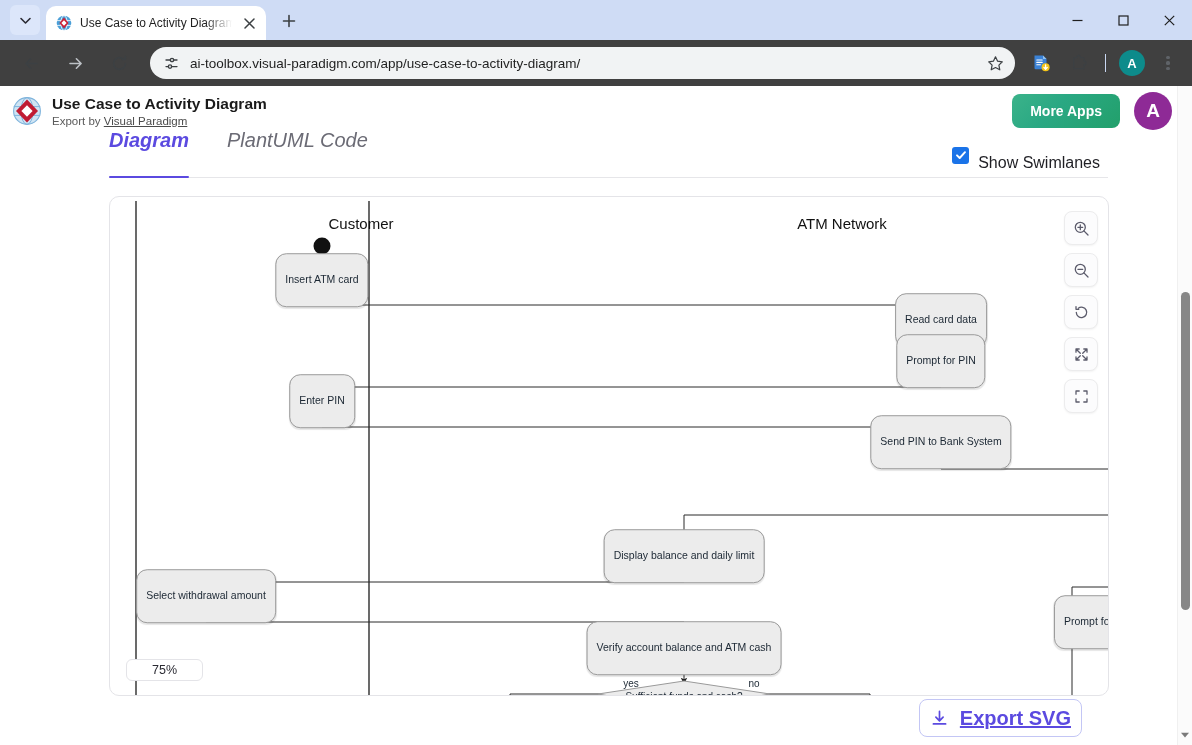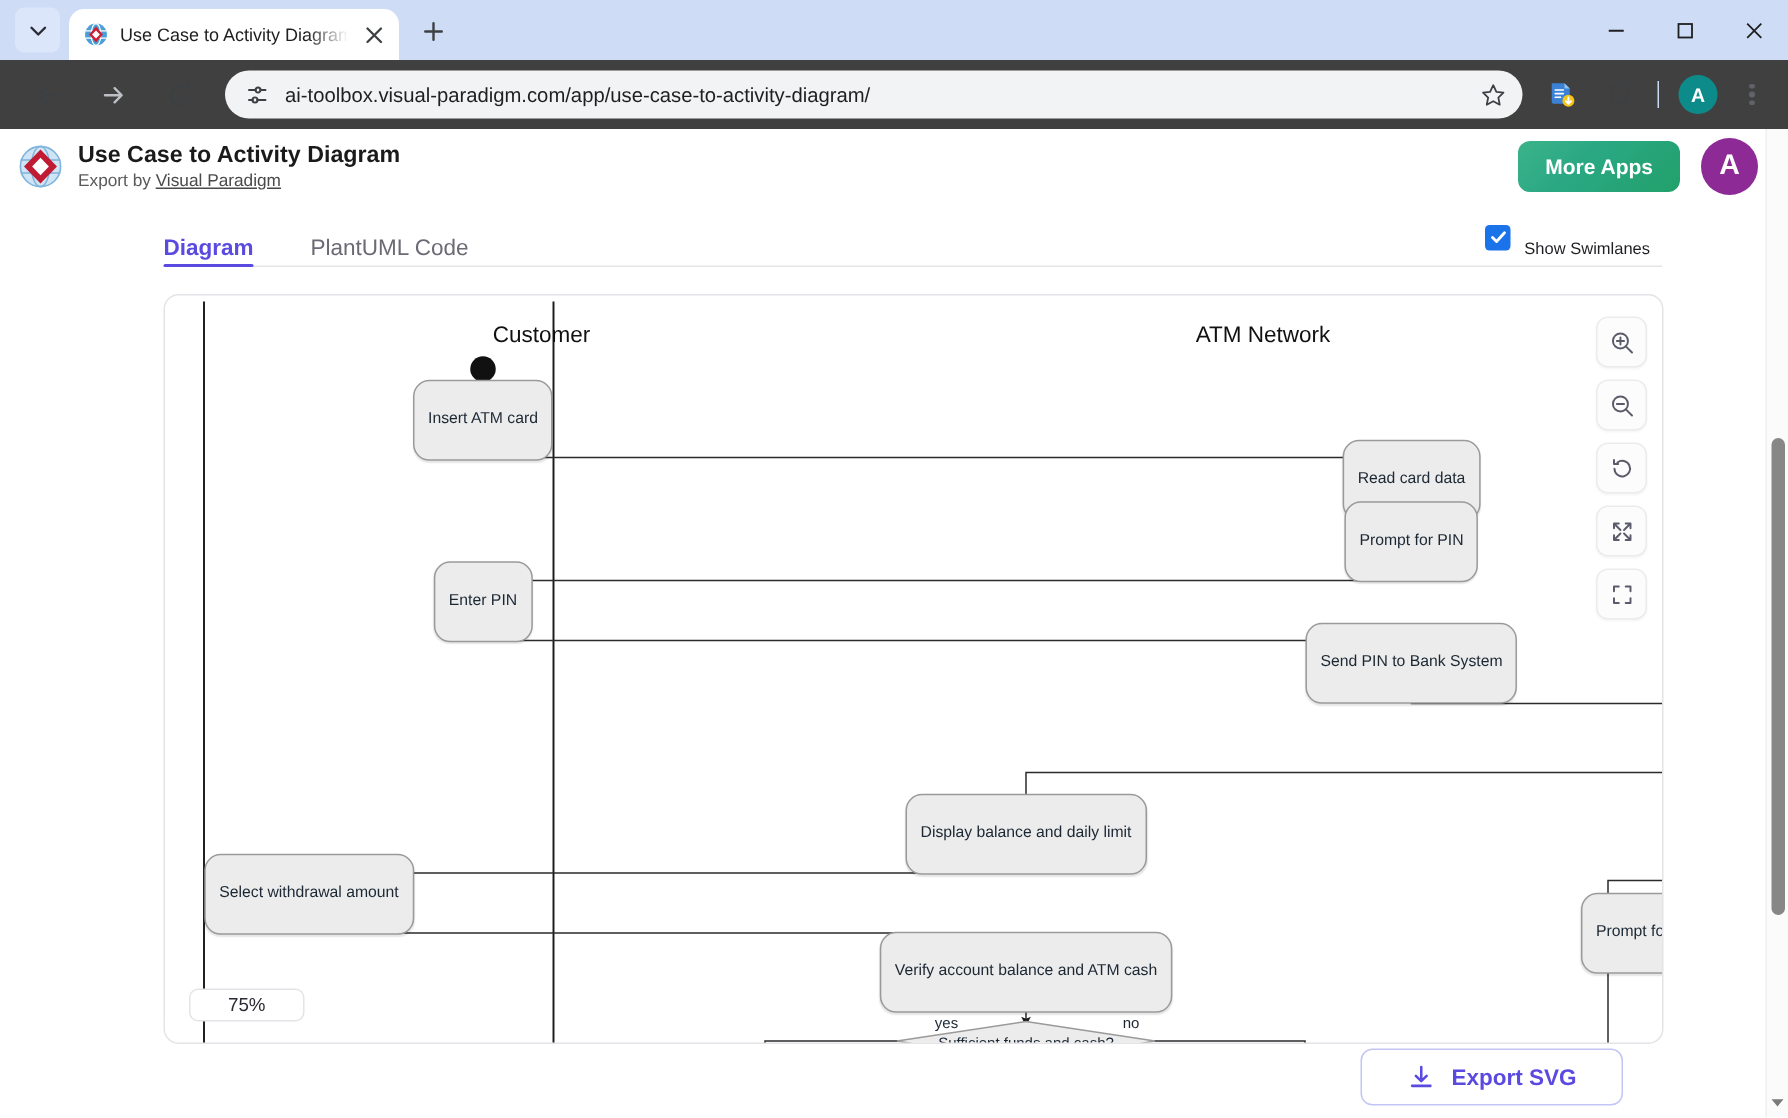--- a/index.html
+++ b/index.html
@@ -93,38 +93,39 @@
   }
 
   .tabs-row {
     position:relative; height: 38px; margin: 4px 0 0 0;
     display:flex; align-items:flex-end; padding-left: 109px;
   }
   .tabs-row::after {
     content:""; position:absolute; left:109px; right:84px; bottom:0; height:1px; background:#e6e6e9;
   }
   .vtab {
-    font-size: 15px; padding: 0 0 4px 0; margin-right: 38px;
+    font-size: 20px; padding: 0 0 26px 0; margin-right: 38px;
     color:#6b6b75; position:relative; background:none; border:none;
     font-family:"Liberation Sans", sans-serif;
+    font-style:italic;
   }
   .vtab.active { color:#5b4ae0; font-weight:600; }
   .vtab.active::after {
     content:""; position:absolute; left:0; right:0; bottom:0; height:2.5px;
     background:#5b4ae0; border-radius:2px; z-index:2;
   }
   .swimlane-toggle {
     position:absolute; right: 92px; bottom: 6px;
     display:flex; align-items:center; gap:9px;
   }
   .cb {
     width:17px; height:17px; border-radius:3px; background:#1a73e8;
     display:flex; align-items:center; justify-content:center;
   }
-  .swimlane-toggle label { font-size:11px; color:#1f1f24;margin-top:16px; }
+  .swimlane-toggle label { font-size:16px; color:#1f1f24;margin-top:16px; }
 
   
   .canvas-wrap {
     position:absolute; left:109px; top: 110px; width: 1000px; height: 500px;
     border:1px solid #e4e4e8; border-radius: 10px; background:#fff; overflow:hidden;
   }
   .canvas { position:absolute; inset:0; overflow:hidden; }
   .canvas svg { position:absolute; left:0; top:0; }
 
   .lane-title {
@@ -159,23 +160,23 @@
     position:absolute; left: 16px; bottom: 14px;
     background:#fff; border:1px solid #e4e4e8; border-radius:6px;
     padding: 3px 25px; font-size: 12.5px; color:#2b2b33;
   }
 
   
   .footer-actions {
     position:absolute; right: 110px; bottom: 8px; display:flex; gap: 18px;
   }
   .act-btn {
-    height: 38px; padding: 0 30px; border-radius: 8px; background:#fff;
-    border: 1.4px solid #c3c6f5; color:#5b4ae0; font-size:15px; font-weight:700;
-    display:flex; align-items:center; gap:11px; font-family:"Liberation Sans", sans-serif;
+    height: 38px; padding: 0 10px; border-radius: 8px; background:#fff;
+    border: 1.4px solid #c3c6f5; color:#5b4ae0; font-size:20px; font-weight:700;
+    display:flex; align-items:center; gap:11px; font-family:"Liberation Sans", sans-serif;text-decoration:underline;
   }
 
   
   .pagescroll {
     position:absolute; right:0; top:86px; width:15px; bottom:0; background:#fbfbfb;
     border-left: 1px solid #f0f0f0;
   }
   .ps-thumb {
     position:absolute; left:3px; width:9px; top: 206px; height: 318px;
     background:#878787; border-radius:5px;

